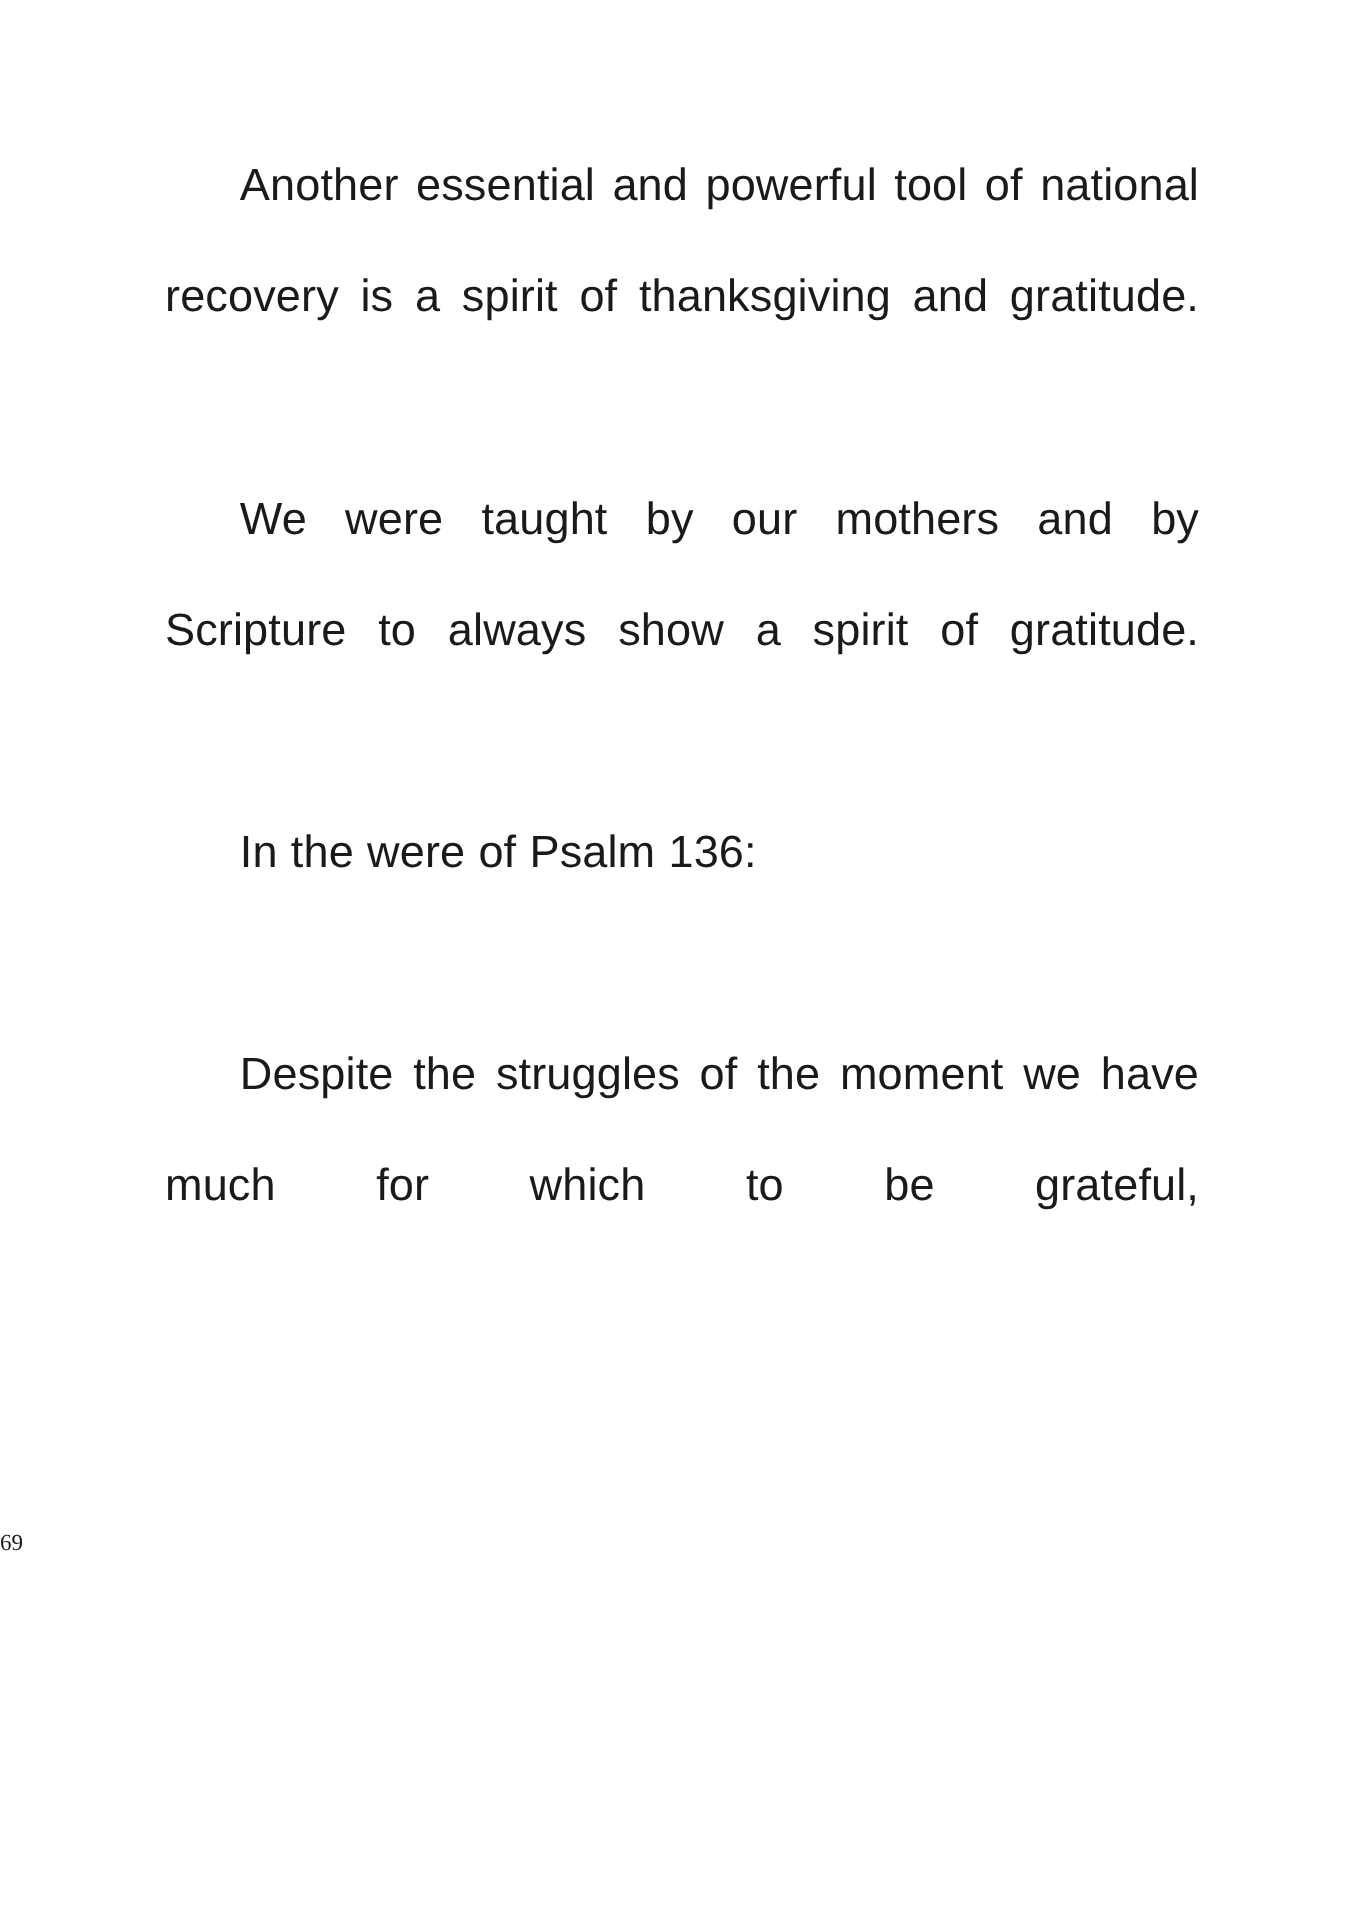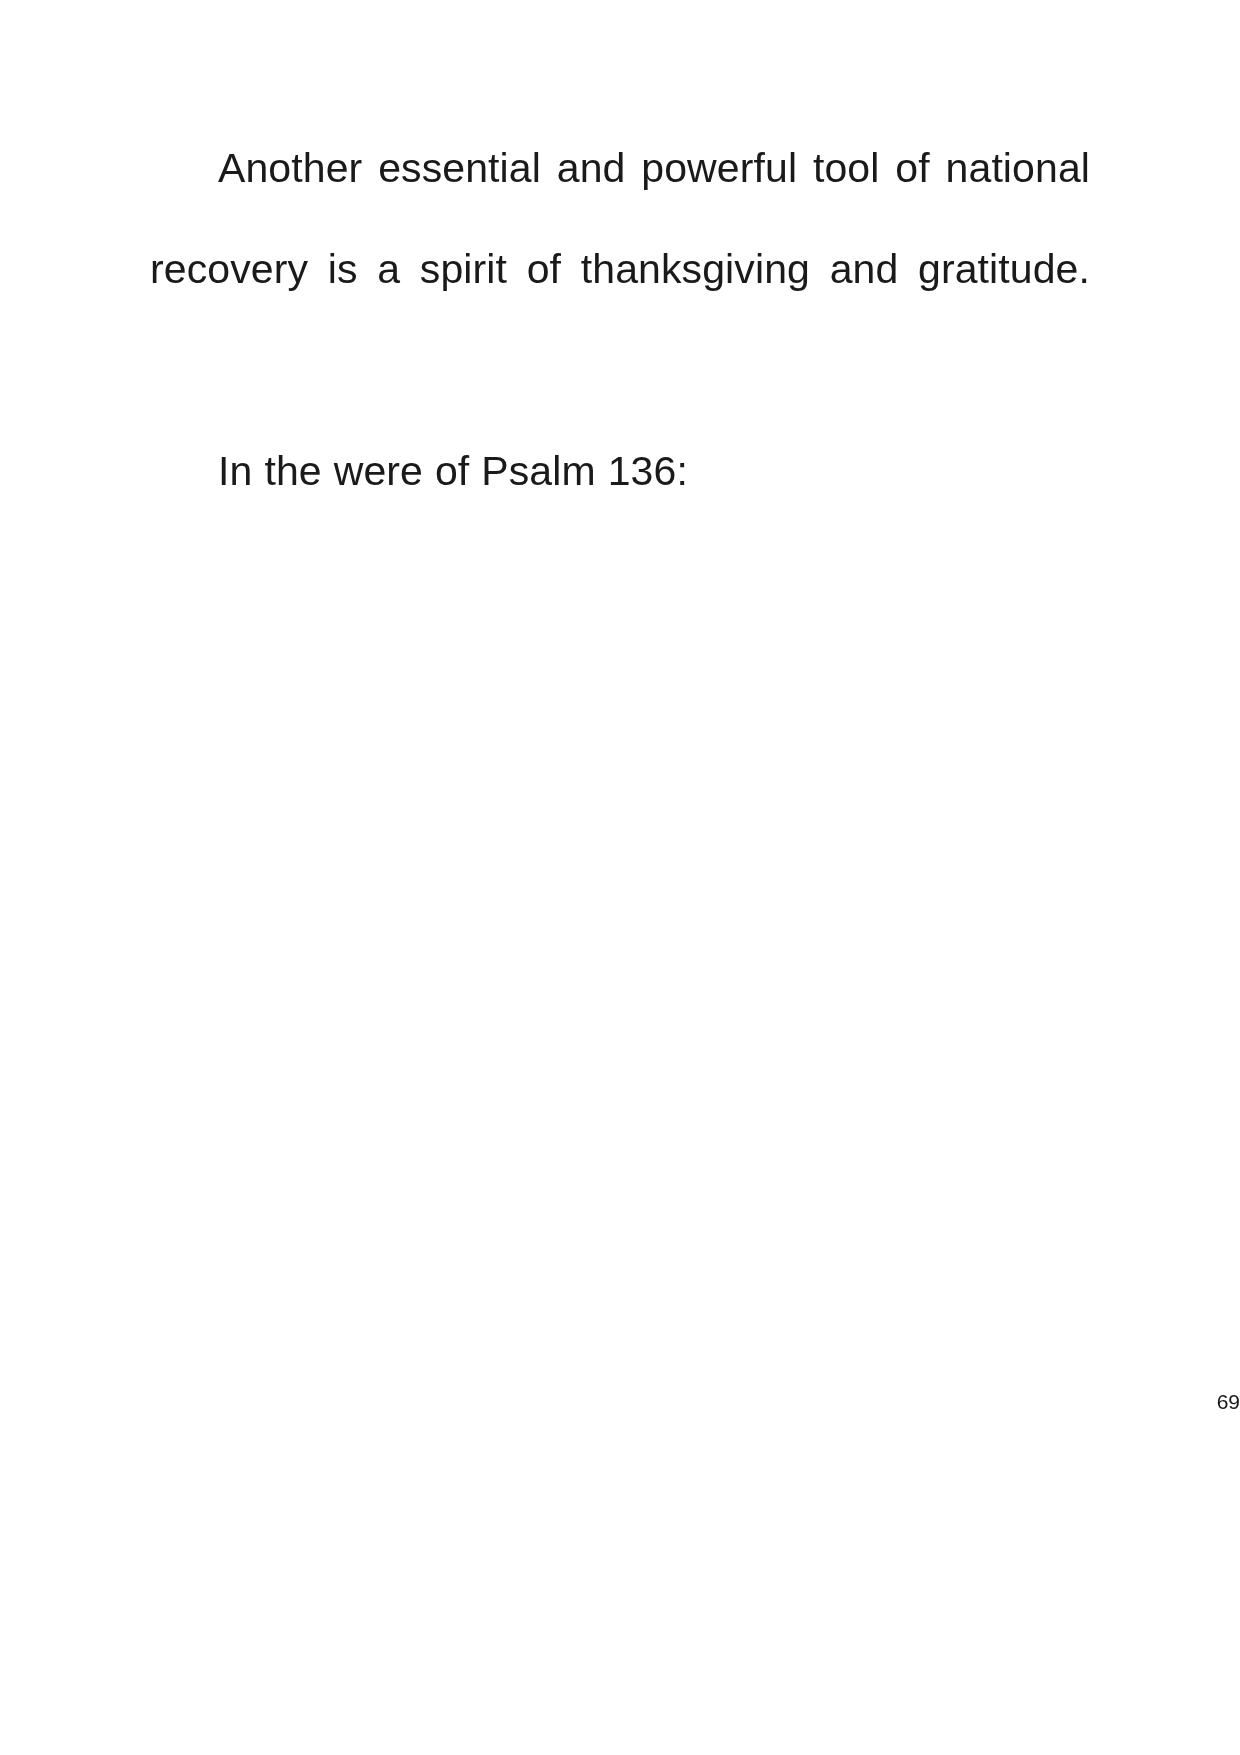--- a/index.html
+++ b/index.html
@@ -47,37 +47,40 @@
     content: none;
   }
   .spacer-para {
     height: 101px;
   }
   .page-number {
     position: absolute;
     left: 0;
     right: 0;
     top: 1390px;
-    text-align: right;
+    text-align: left;
     font-size: 21px;
     line-height: 24px;
     color: #1a1a1a;
+    font-family: Liberation Serif, serif;
   }
 </style>
 </head>
 <body>
 
 <div class="page">
   <div class="doc-body">
 
     <p class="para">Another essential and powerful tool of national recovery is a spirit of thanksgiving and gratitude.</p>
 
+    <p class="para">We were taught by our mothers and by Scripture to always show a spirit of gratitude.</p>
 
     <p class="para no-justify-fill">In the were of Psalm 136:</p>
 
 
     <div class="spacer-para"></div>
 
+    <p class="para">Despite the struggles of the moment we have much for which to be grateful,</p>
 
   </div>
 
   <div class="page-number">69</div>
 </div>
 
 </body></html>

